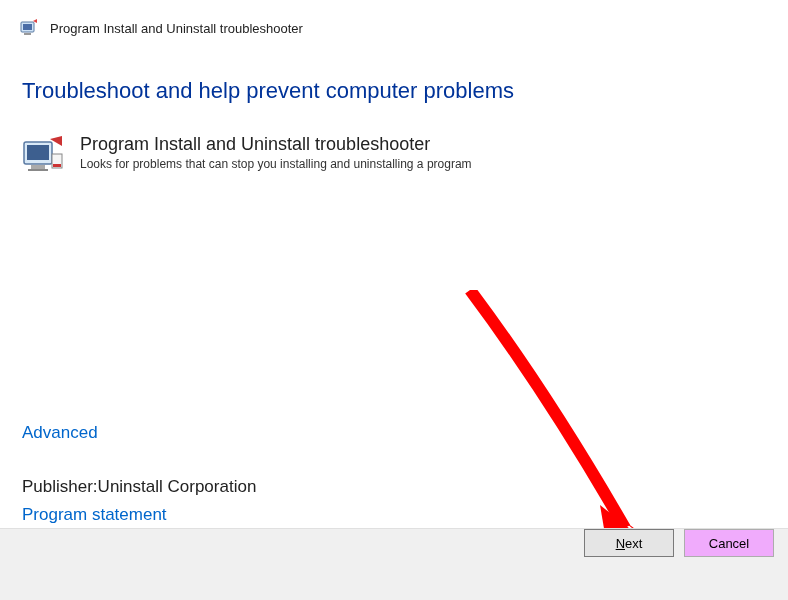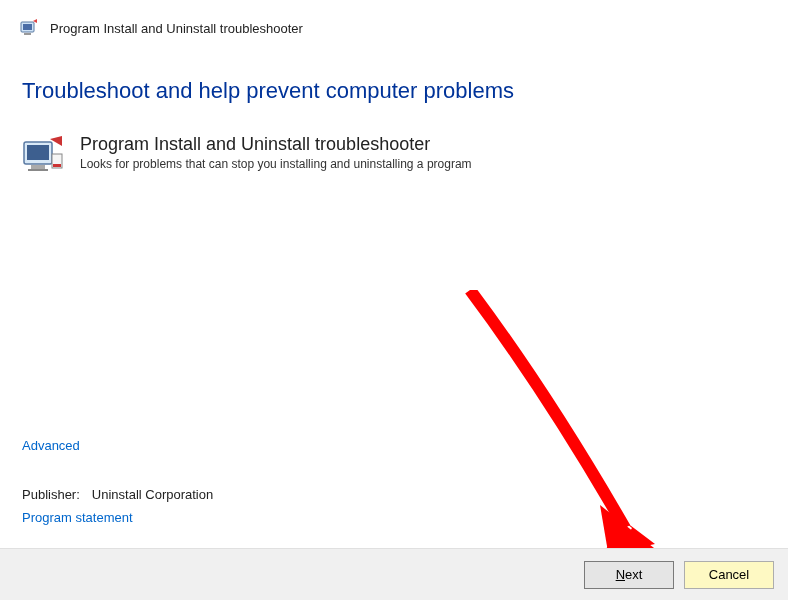--- a/index.html
+++ b/index.html
@@ -56,58 +56,58 @@
       font-weight: 400;
     }
     .troubleshooter-desc {
       font-size: 12px;
       color: #333;
     }
     .lower-block {
       position: absolute;
       left: 22px;
       bottom: 75px;
-      font-size: 13px;
+      font-size: 17px;
     }
     .link {
       color: #0066cc;
       cursor: pointer;
     }
     .advanced {
       margin-bottom: 34px;
       display: inline-block;
     }
     .publisher-row {
       margin-bottom: 8px;
       color: #222;
     }
     .publisher-row .label {
-      margin-right: 12px;
+      margin-right: 0;
     }
     .privacy {
       display: inline-block;
     }
     .button-bar {
       position: absolute;
       left: 0;
       right: 0;
       bottom: 0;
-      height: 52px;
+      height: 72px;
       background: #f0f0f0;
       border-top: 1px solid #e0e0e0;
       display: flex;
       justify-content: flex-end;
-      align-items: center;
+      align-items: flex-start;
       padding-right: 14px;
       gap: 10px;
     }
     .btn {
       min-width: 90px;
       height: 28px;
-      background: #fef9c3;
+      background: #f0abfc;
       border: 1px solid #adadad;
       font-family: inherit;
       font-size: 13px;
       cursor: pointer;
       padding: 0 12px;
     }
     .btn.highlight {
       background: #e5e5e5;
       border: 1px solid #7a7a7a;
     }

